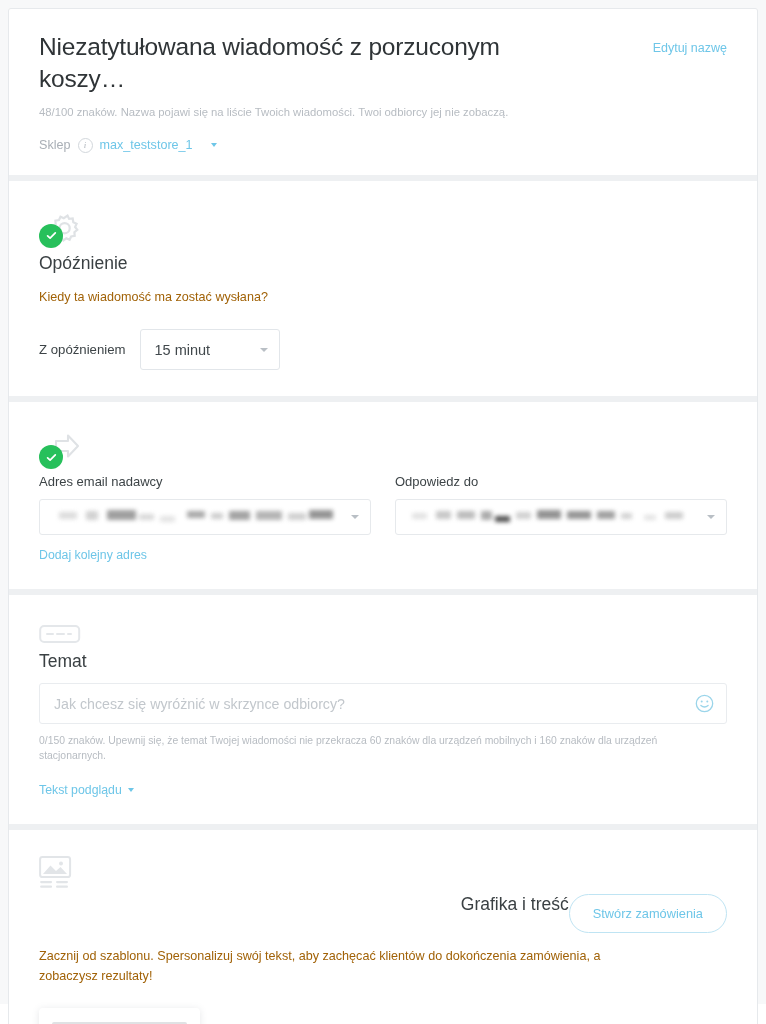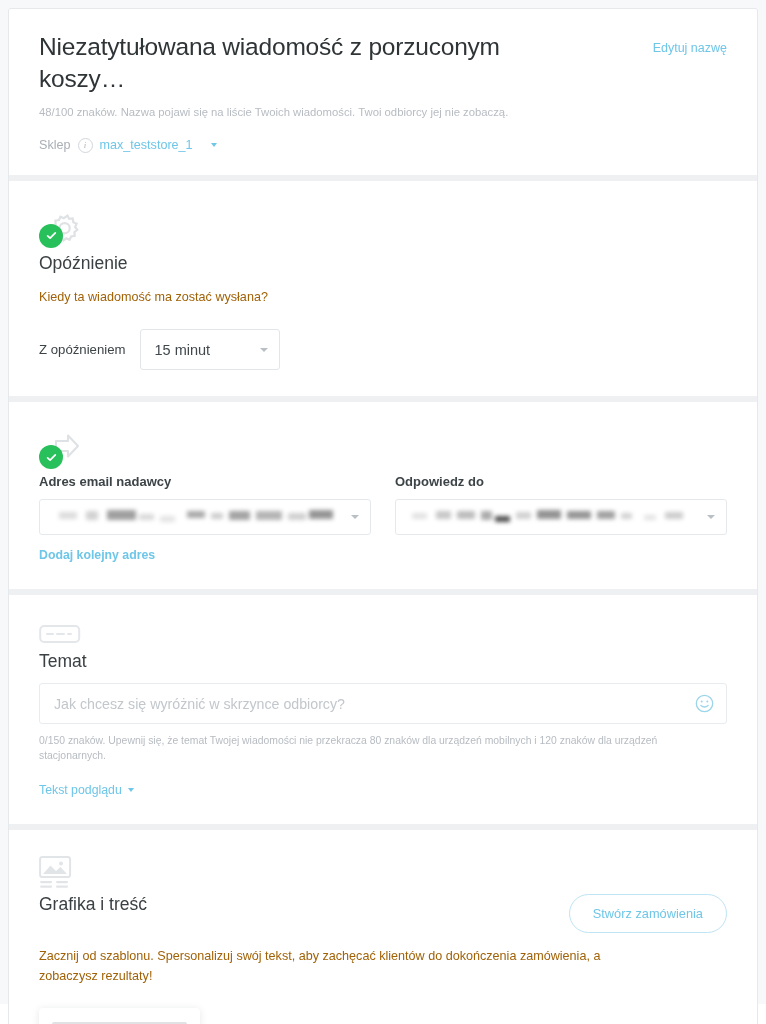--- a/index.html
+++ b/index.html
@@ -102,21 +102,21 @@
   }
   .sec-icon-col {
     width: 72px;
     flex-shrink: 0;
     padding-top: 2px;
   }
   .sec-content { flex: 1; min-width: 0; }
   .sec-head-row {
     display: flex;
     align-items: flex-start;
-    justify-content: space-between;
+    justify-content: flex-end;
   }
   .sec-title {
     font-size: 17.5px;
     color: #3a4043;
     font-weight: 400;
   }
   .sec-desc {
     margin-top: 14px;
     font-size: 12.6px;
     color: #a16207;
@@ -164,21 +164,20 @@
     width: 0; height: 0;
     border-left: 4px solid transparent;
     border-right: 4px solid transparent;
     border-top: 4.5px solid #b9bfc5;
   }
 
   
   .email-grid {
     display: flex;
     gap: 24px;
-    font-weight: bold;
   }
   .email-col { flex: 1; min-width: 0; }
   .field-label {
     font-size: 13px;
     color: #3d4447;
     margin-bottom: 10px;
   }
   .redact-select {
     height: 36px;
     border: 1px solid #e6e9ec;
@@ -411,21 +410,21 @@
           <div class="sec-title">Temat</div>
           <div class="subject-input">
             <input type="text" placeholder="Jak chcesz się wyróżnić w skrzynce odbiorcy?" style="">
             <svg width="19" height="19" viewBox="0 0 19 19">
               <circle cx="9.5" cy="9.5" r="8.2" fill="none" stroke="#9bd5ea" stroke-width="1.3"></circle>
               <circle cx="6.7" cy="7.5" r="1" fill="#9bd5ea"></circle>
               <circle cx="12.3" cy="7.5" r="1" fill="#9bd5ea"></circle>
               <path d="M5.9 11.4 Q9.5 14.6 13.1 11.4" fill="none" stroke="#9bd5ea" stroke-width="1.3" stroke-linecap="round"></path>
             </svg>
           </div>
-          <div class="hint">0/150 znaków. Upewnij się, że temat Twojej wiadomości nie przekracza 80 znaków dla urządzeń mobilnych i 120 znaków dla urządzeń stacjonarnych.</div>
+          <div class="hint">0/150 znaków. Upewnij się, że temat Twojej wiadomości nie przekracza 60 znaków dla urządzeń mobilnych i 160 znaków dla urządzeń stacjonarnych.</div>
           <div class="preview-link">
             <span>Tekst podglądu</span>
             <span class="caret-tiny"></span>
           </div>
         </div>
       </div>
     </div>
 
     <div class="section">
       <div class="sec-body" style="padding-bottom:14px">

